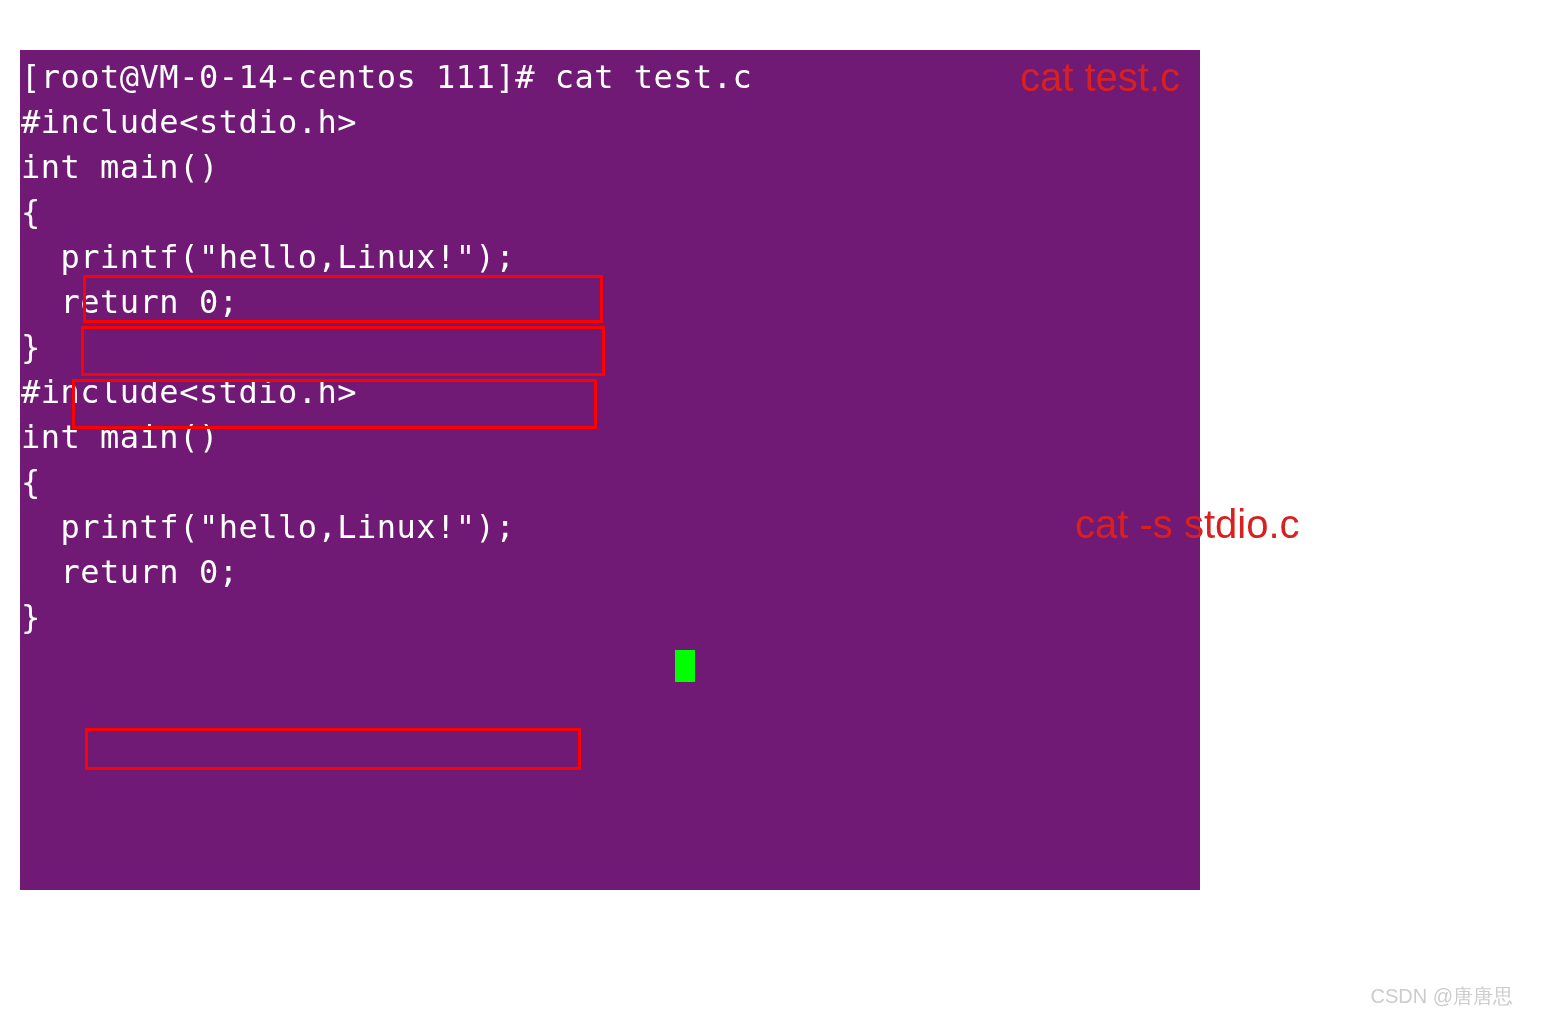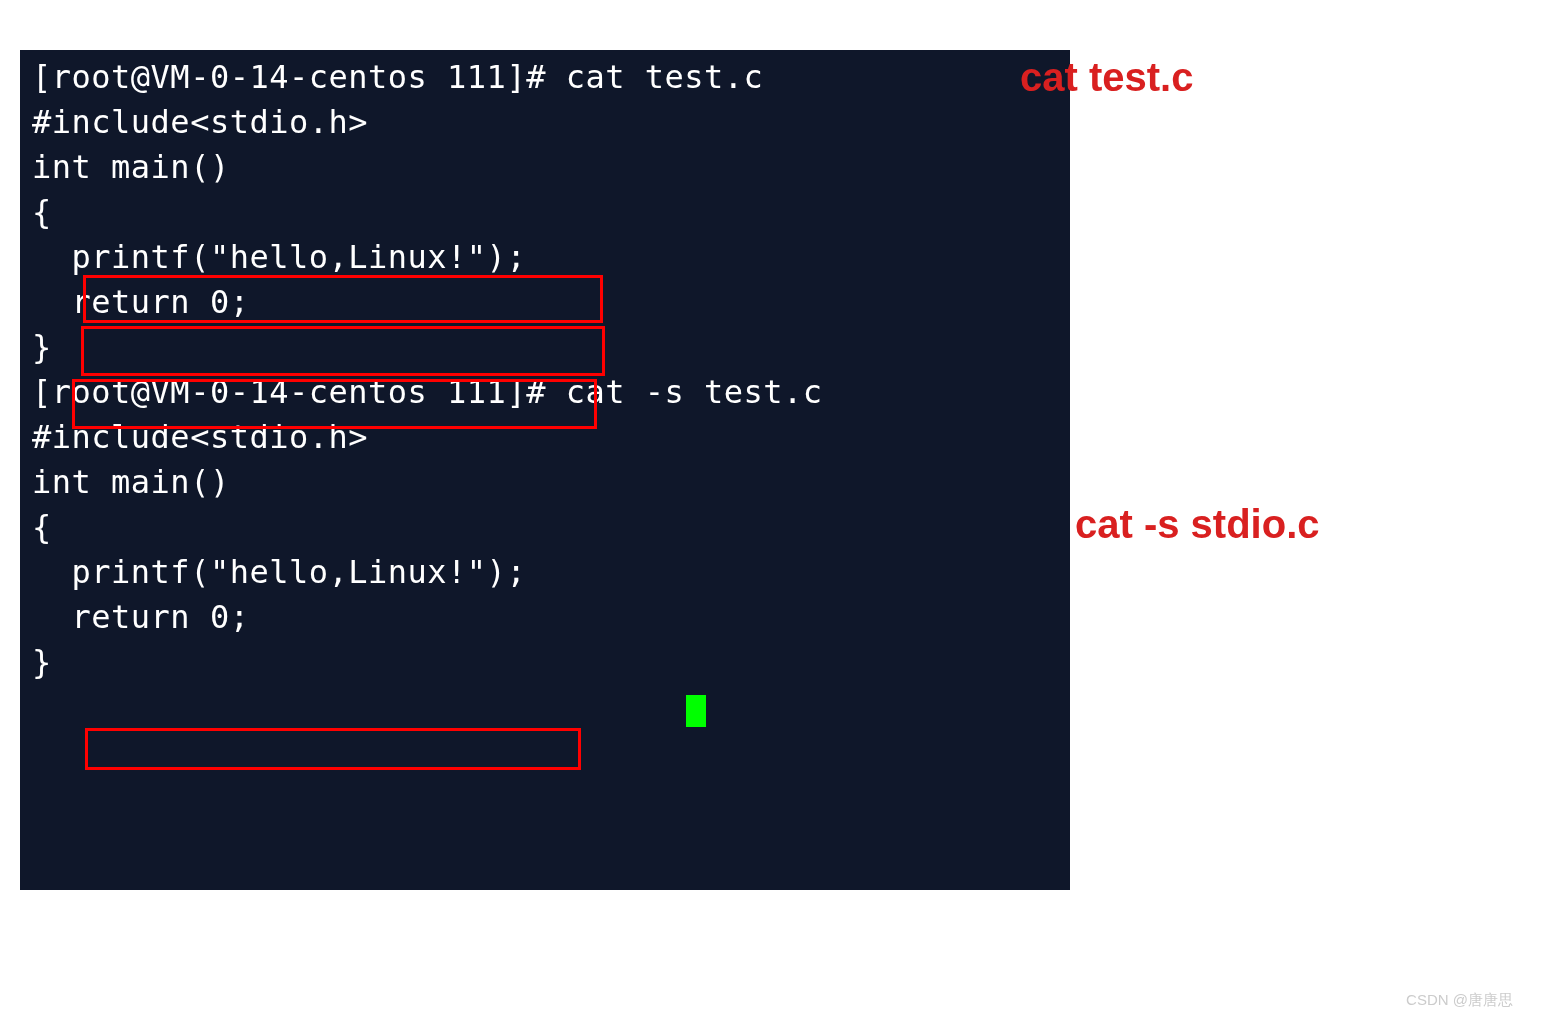--- a/index.html
+++ b/index.html
@@ -11,37 +11,37 @@
       background: #ffffff;
       width: 1543px;
       height: 1025px;
       font-family: "DejaVu Sans Mono", "Consolas", monospace;
       position: relative;
     }
     .terminal-container {
       position: absolute;
       left: 20px;
       top: 50px;
-      width: 1050px;
+      width: 1180px;
       height: 840px;
-      background: #0f172a;
-      padding: 5px 0 0 12px;
+      background: #701a75;
+      padding: 5px 0 0 1px;
     }
     .term-line {
       color: #ffffff;
       font-size: 32px;
       line-height: 45px;
       white-space: pre;
       font-family: "DejaVu Sans Mono", "Consolas", monospace;
       letter-spacing: 0.5px;
     }
     .annotation {
       position: absolute;
       color: #d92020;
-      font-weight: 700;
+      font-weight: 400;
       font-size: 40px;
       font-family: Arial, sans-serif;
     }
     .annotation-1 {
       left: 1020px;
       top: 55px;
     }
     .annotation-2 {
       left: 1075px;
       top: 502px;
@@ -81,21 +81,21 @@
       height: 32px;
       background: #00ff00;
       vertical-align: middle;
       margin-left: 2px;
     }
     .watermark {
       position: absolute;
       right: 30px;
       bottom: 15px;
       color: #cccccc;
-      font-size: 15px;
+      font-size: 20px;
       font-family: Arial, sans-serif;
     }
     .bottom-line {
       position: relative;
       top: 2px;
     }
   </style>
 </head>
 <body>
 
@@ -103,21 +103,20 @@
   <div class="term-line">[root@VM-0-14-centos 111]# cat test.c</div>
   <div class="term-line">#include&lt;stdio.h&gt;</div>
   <div class="term-line">int main()</div>
   <div class="term-line">{</div>
   <div class="term-line"></div>
   <div class="term-line"></div>
   <div class="term-line"></div>
   <div class="term-line">  printf("hello,Linux!");</div>
   <div class="term-line">  return 0;</div>
   <div class="term-line">}</div>
-  <div class="term-line">[root@VM-0-14-centos 111]# cat -s test.c</div>
   <div class="term-line">#include&lt;stdio.h&gt;</div>
   <div class="term-line">int main()</div>
   <div class="term-line">{</div>
   <div class="term-line"></div>
   <div class="term-line">  printf("hello,Linux!");</div>
   <div class="term-line">  return 0;</div>
   <div class="term-line">}</div>
   <div class="term-line bottom-line">                                 <span class="cursor-block"></span></div>
 </div>
 

